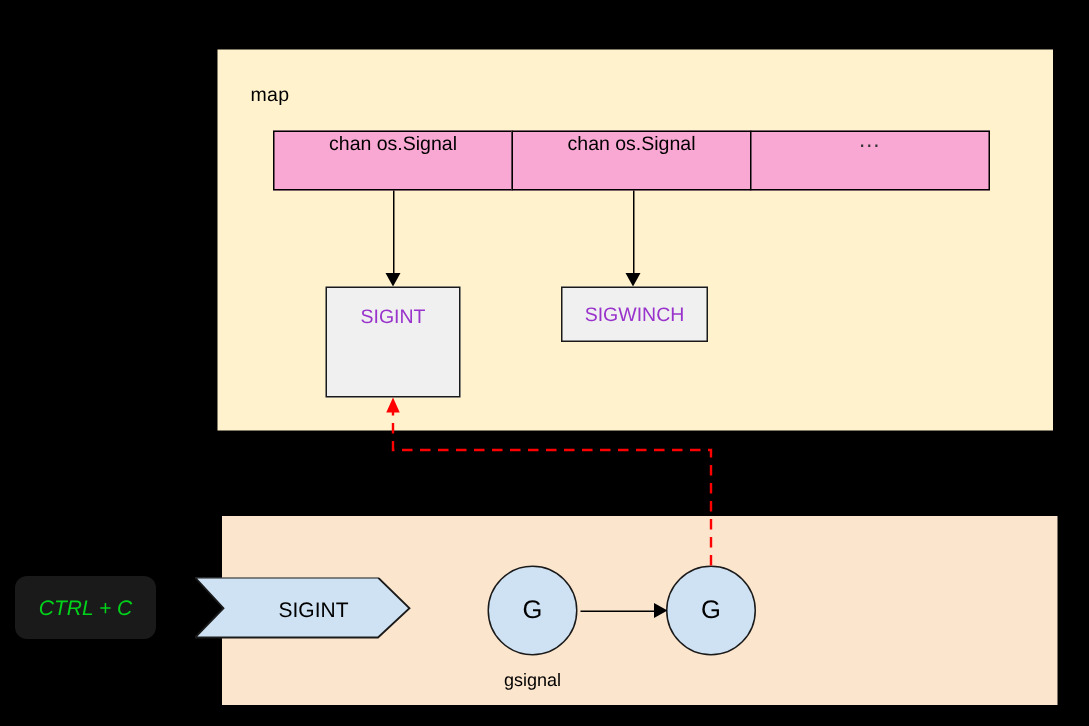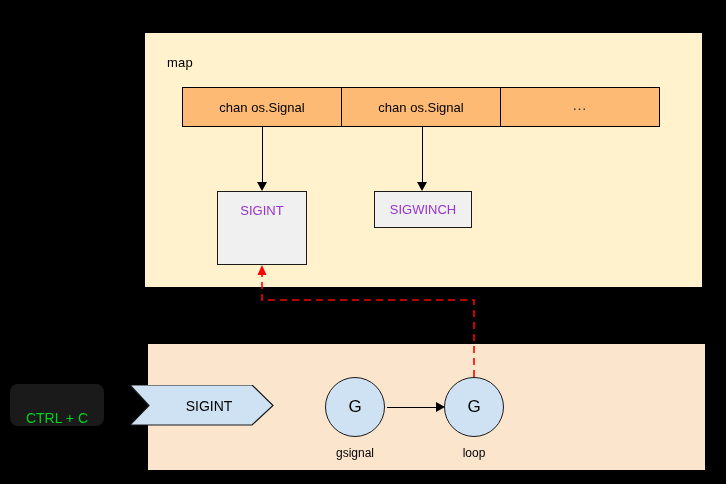--- a/index.html
+++ b/index.html
@@ -54,25 +54,25 @@
   #bucket-row {
     position: absolute;
     left: 182px;
     top: 87px;
     width: 479px;
     height: 40px;
     display: flex;
   }
   .bucket-cell {
     box-sizing: border-box;
-    background: #fdba74;
+    background: #f9a8d4;
     border: 1px solid #000000;
     margin-left: -1px;
     display: flex;
-    align-items: center;
+    align-items: flex-start;
     justify-content: center;
     font-size: 13px;
     color: #000000;
   }
   .bucket-cell:first-child { margin-left: 0; }
   .bucket-cell.w1 { width: 160px; }
   .bucket-cell.w2 { width: 160px; }
   .bucket-cell.w3 { width: 160px; }
   .ellipsis-text {
     font-size: 15px;
@@ -141,24 +141,25 @@
   
   #ctrl-c-key {
     position: absolute;
     left: 10px;
     top: 384px;
     width: 94px;
     height: 42px;
     background: #1a1a1a;
     border-radius: 8px;
     display: flex;
-    align-items: flex-end;
+    align-items: center;
     justify-content: center;
     font-size: 14px;
     color: #00d11a;
+    font-style: italic;
   }
 
   
   #sigint-banner {
     position: absolute;
     left: 130px;
     top: 385px;
     width: 144px;
     height: 41px;
   }
@@ -252,21 +253,20 @@
   </div>
 
   <div class="goroutine" id="goroutine-gsignal">
     <span>G</span>
   </div>
   <div class="goroutine-caption" id="caption-gsignal">gsignal</div>
 
   <div class="goroutine" id="goroutine-loop">
     <span>G</span>
   </div>
-  <div class="goroutine-caption" id="caption-loop">loop</div>
 
   <div class="h-line" style="left:387px; top:407px; width:51px;"></div>
   <div class="arrowhead-right" style="left:436px; top:402px;"></div>
 
   <svg id="red-path">
     <path d="M 474,377 L 474,300 L 262,300 L 262,274" fill="none" stroke="#ff0000" stroke-width="1.6" stroke-dasharray="7,5"></path>
     <polygon points="262,265 257.5,275 266.5,275" fill="#ff0000"></polygon>
   </svg>
 
 </div>

